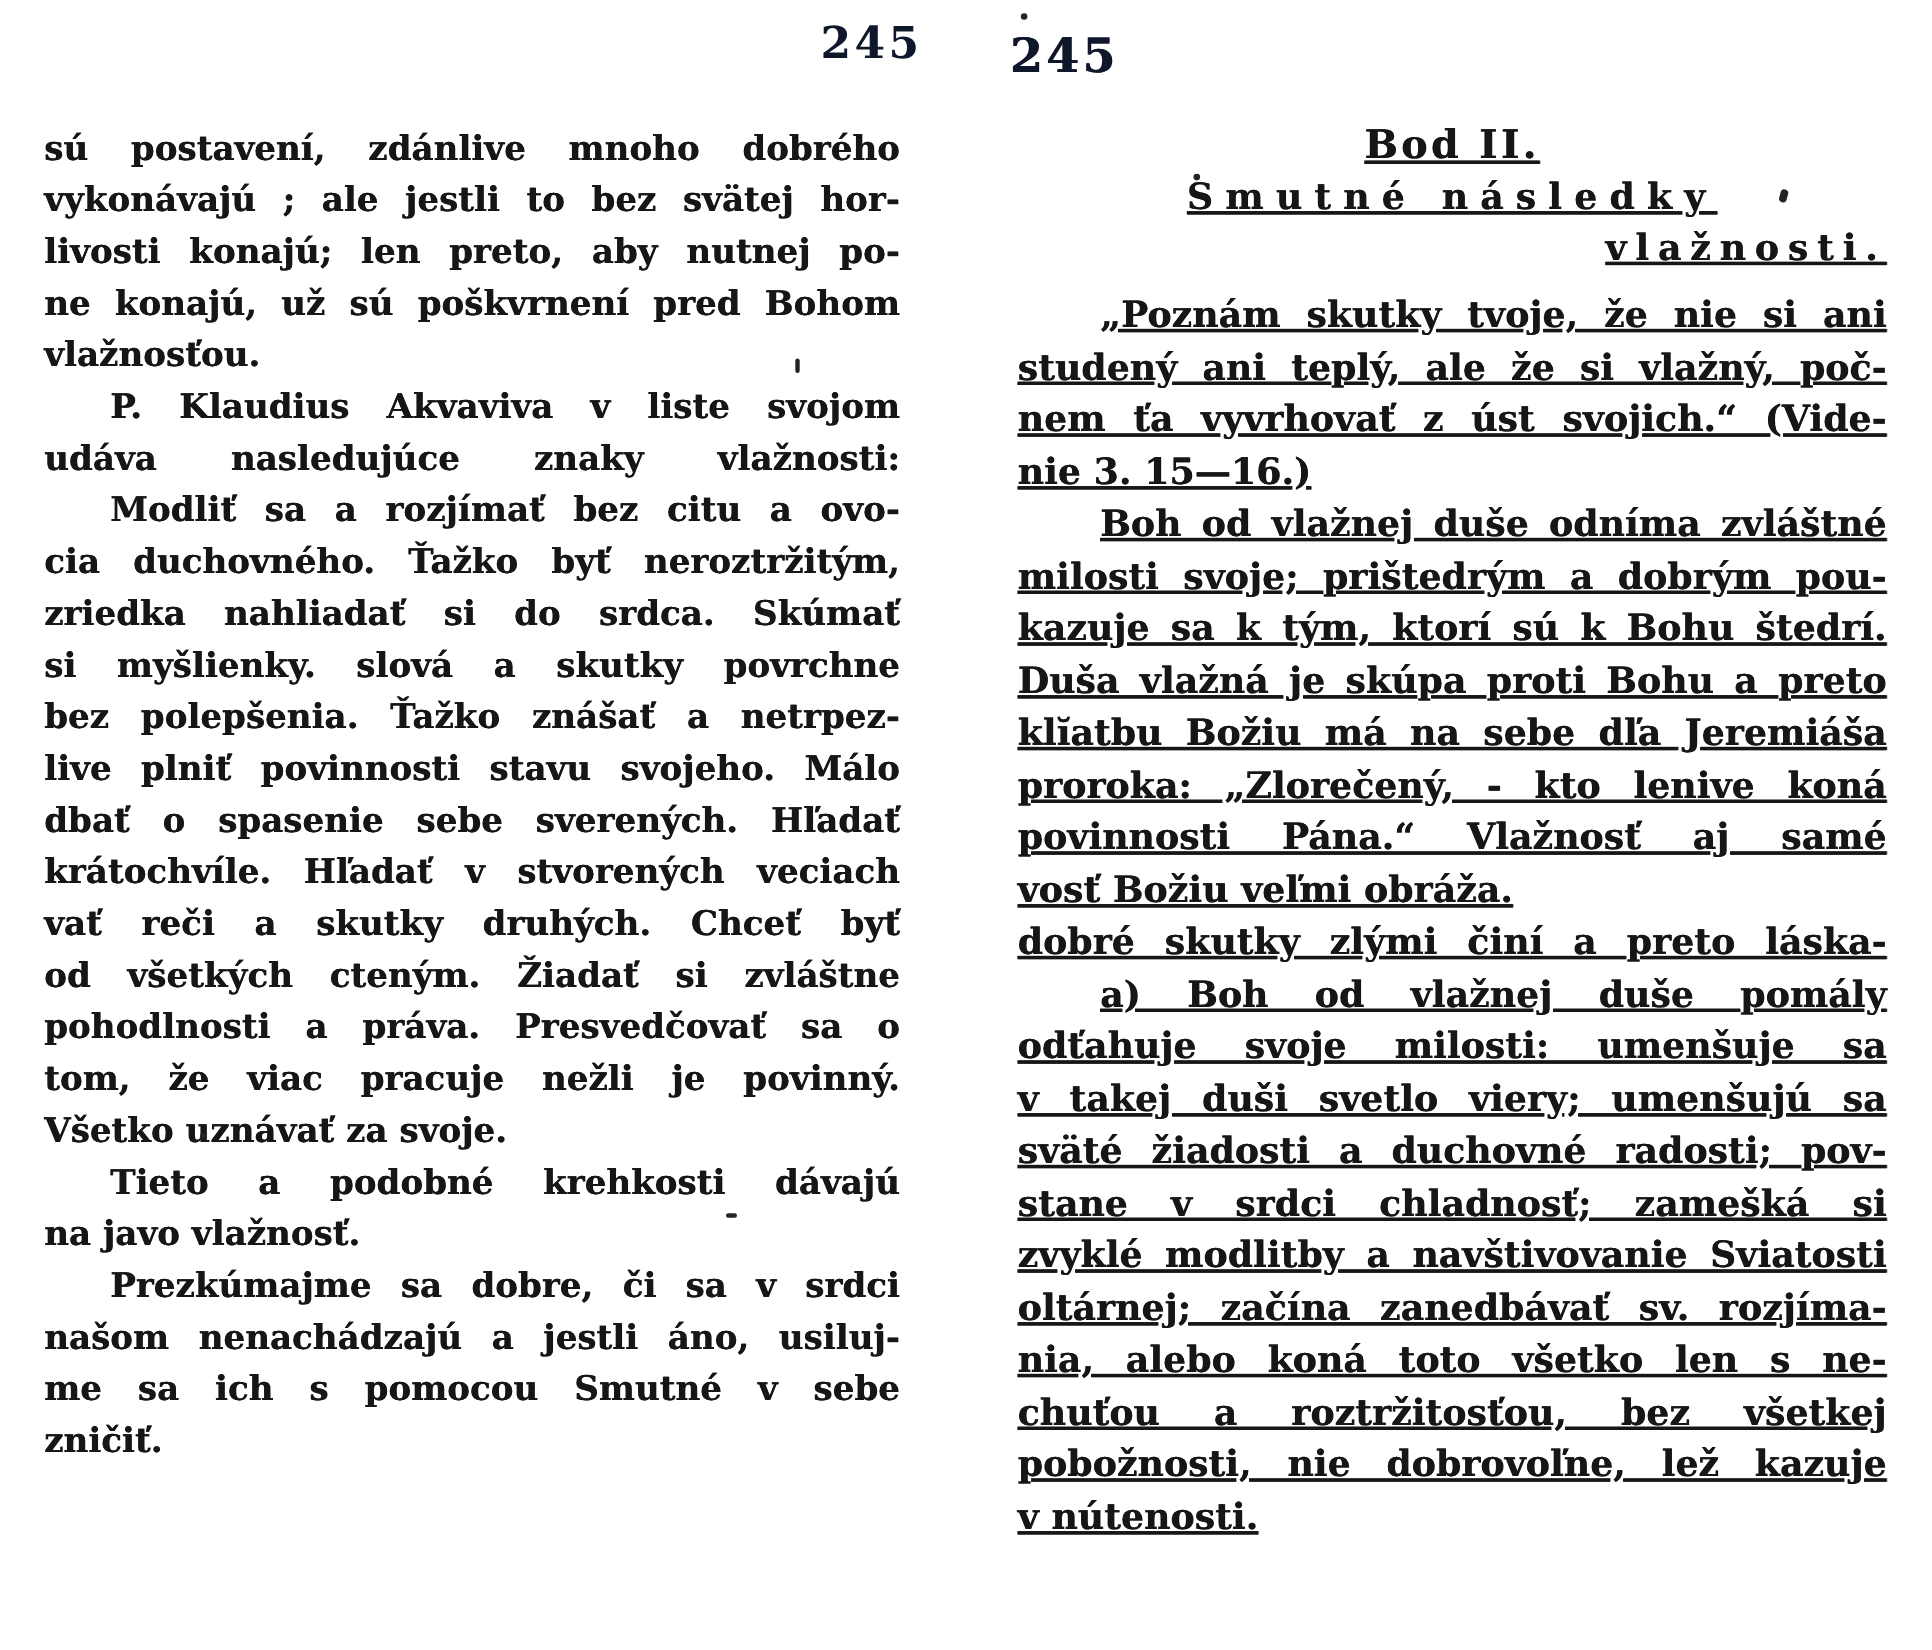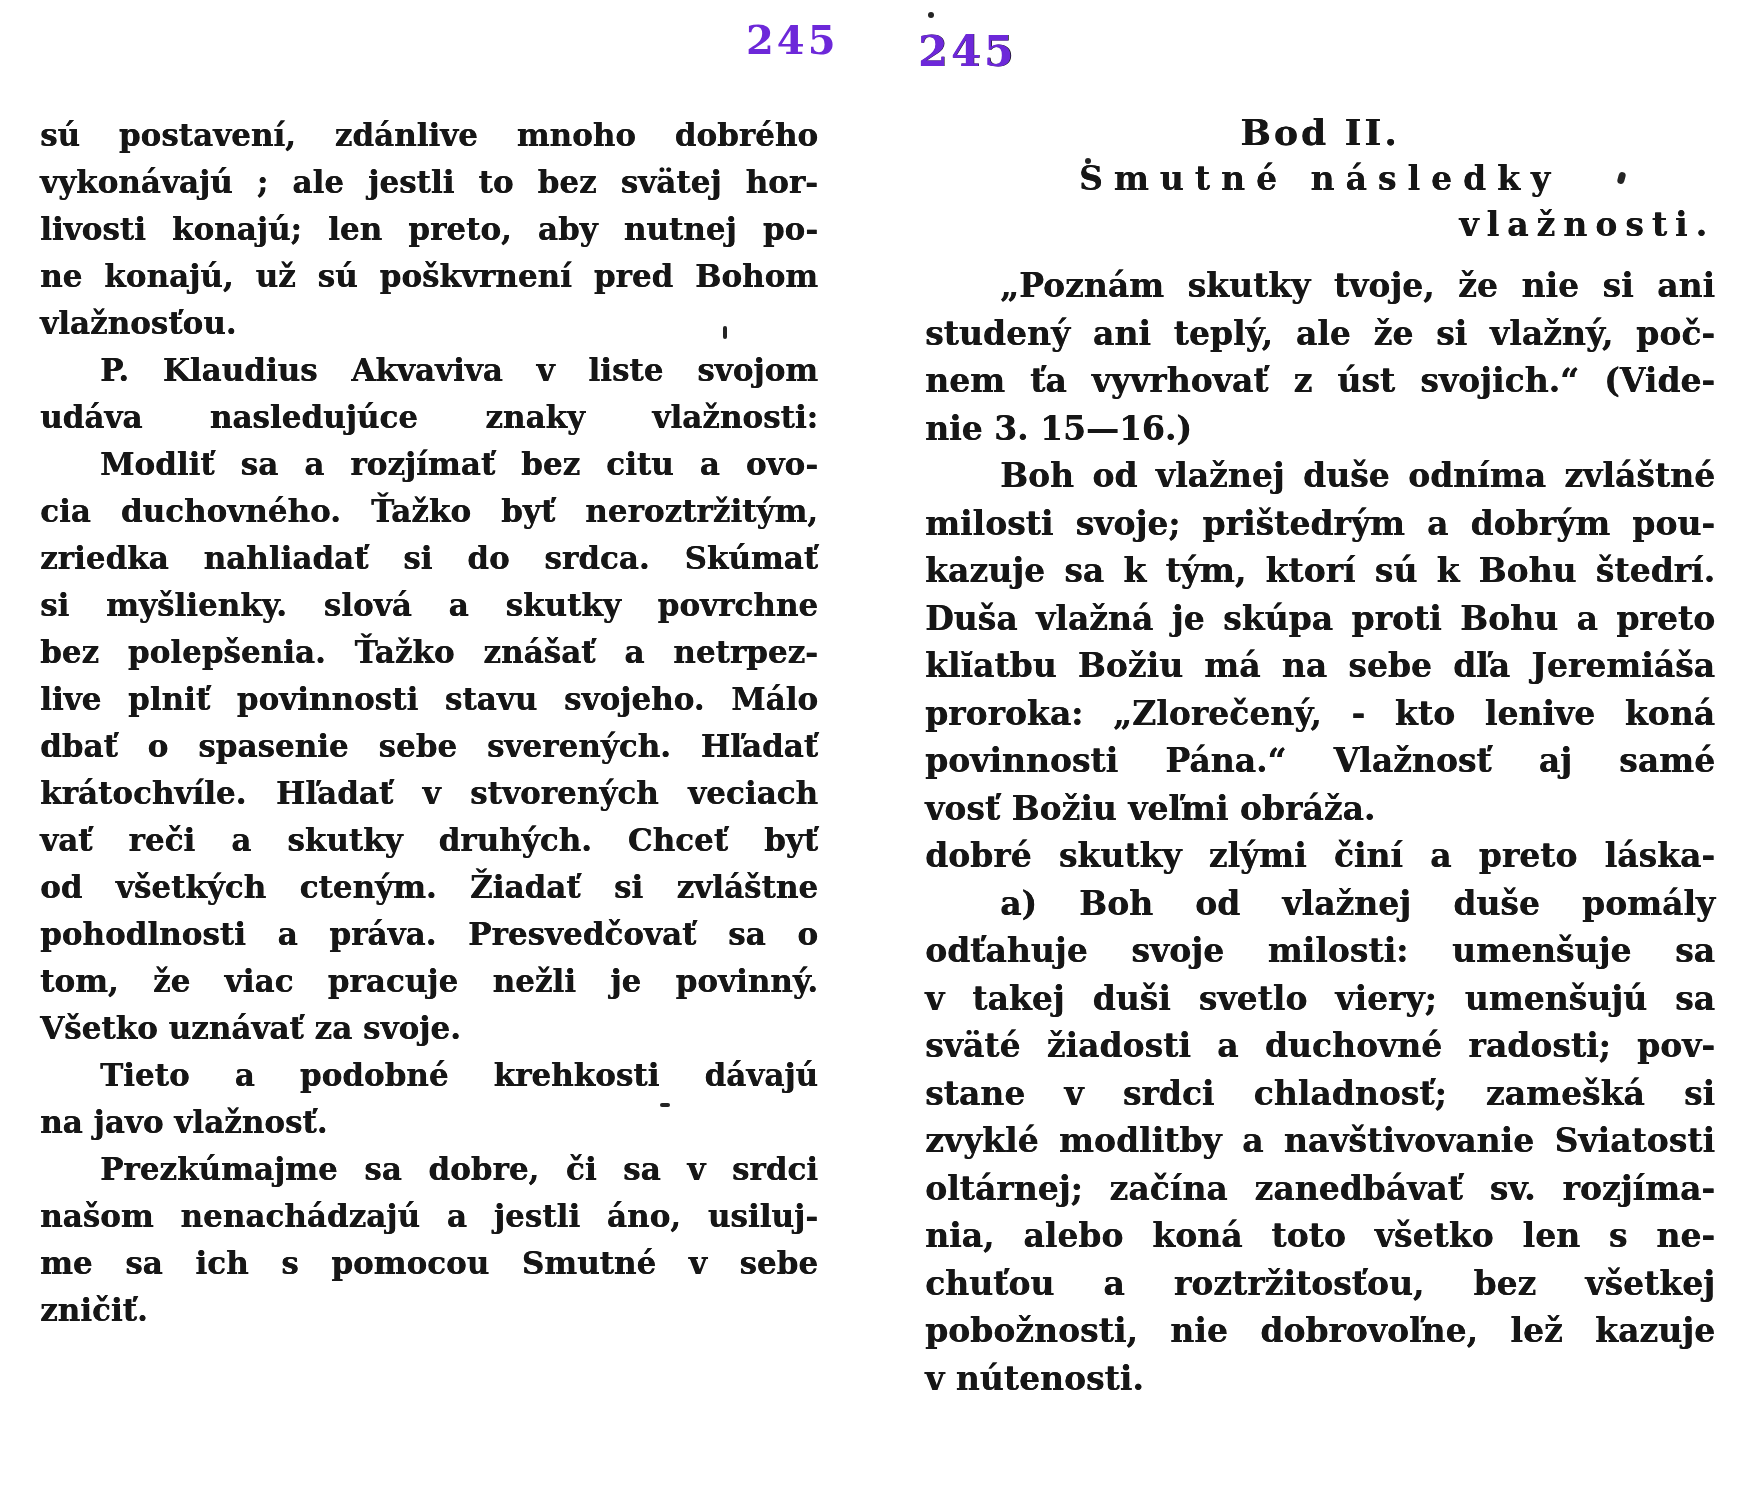--- a/index.html
+++ b/index.html
@@ -10,35 +10,36 @@
     font-family: "DejaVu Serif", serif;
     color: #161616;
     overflow: hidden;
   }
   .page { position: absolute; inset: 0; }
 
   .pagenum {
     position: absolute;
     font-weight: 700;
     letter-spacing: 3px;
-    color: #6d28d9;
+    color: #0f172a;
   }
   .pagenum.pn-left  { left: 746px; top: 16px; font-size: 40px; }
   .pagenum.pn-right { left: 918px; top: 26px; font-size: 43px; text-shadow: 0.6px 0 0 #141414; }
 
   .col { position: absolute; font-weight: 700; }
   .col-left {
     left: 40px; top: 112px; width: 778px;
     font-size: 31px; line-height: 47px;
     text-shadow: 0.4px 0 0 #161616;
   }
   .col-right {
     left: 925px; top: 108px; width: 790px;
     font-size: 33px;
     text-shadow: 0.4px 0 0 #161616;
+    text-decoration: underline;
   }
 
   .line {
     text-align: justify;
     text-align-last: justify;
   }
   .line.last { text-align-last: left; }
   .col-left .line.indent { text-indent: 60px; }
   .rbody .line.indent { text-indent: 75px; }
 

